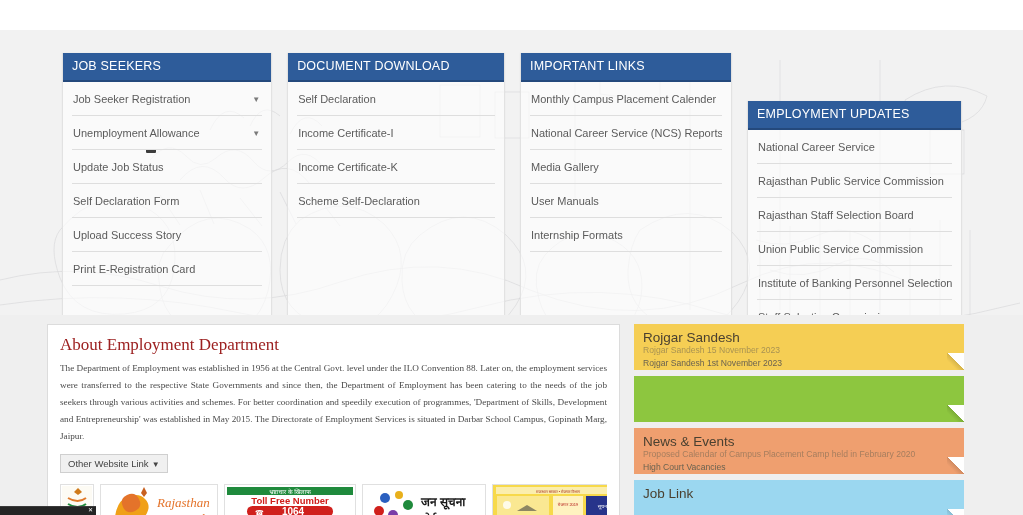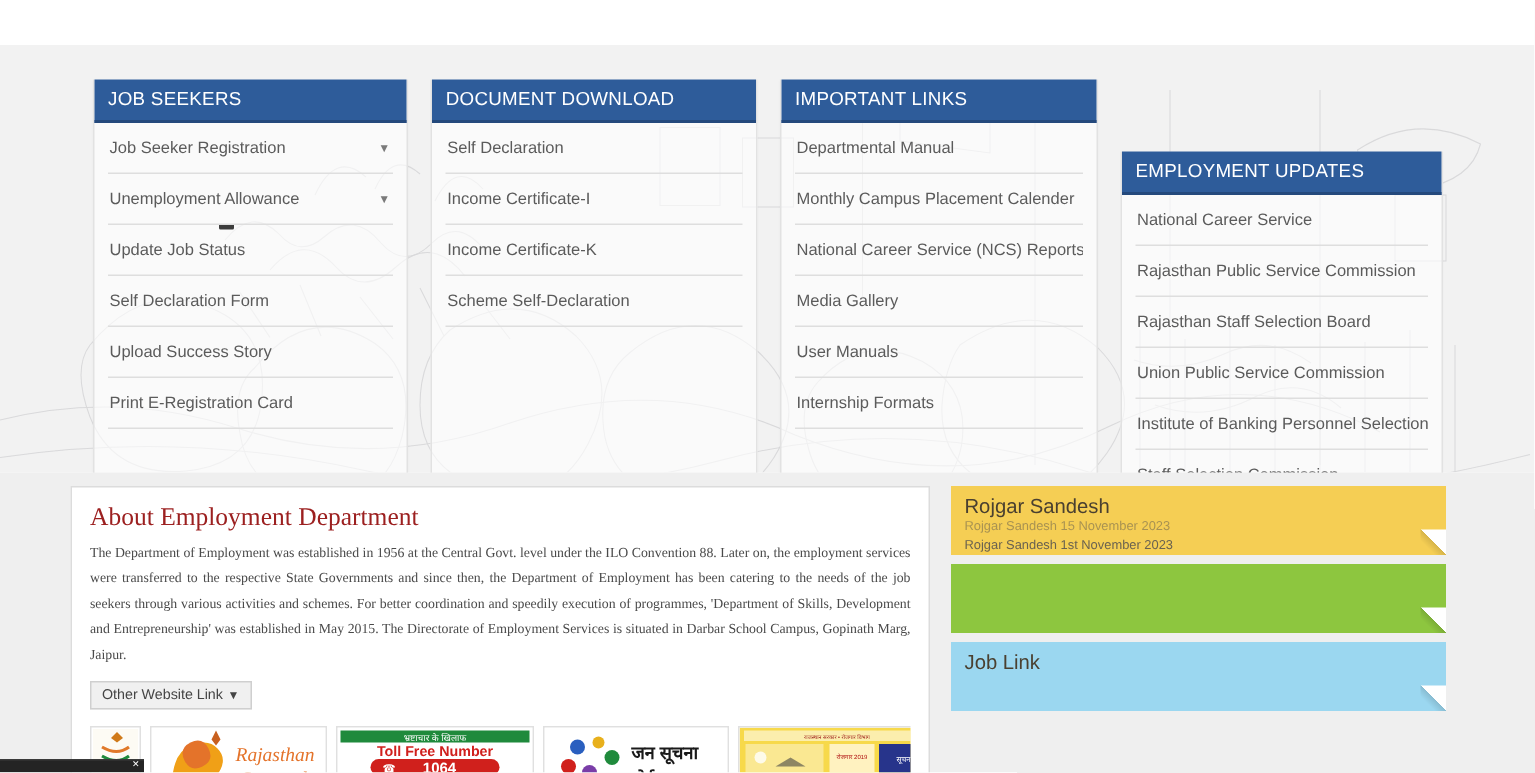--- a/index.html
+++ b/index.html
@@ -307,23 +307,20 @@
         <a class="plink">
           <span>Scheme Self-Declaration</span>
         </a>
       </div>
     </div>
 
     <div class="panel panel-p3">
       <div class="panel-head">IMPORTANT LINKS</div>
       <div class="panel-body">
         <a class="plink">
-          <span>Departmental Manual</span>
-        </a>
-        <a class="plink">
           <span>Monthly Campus Placement Calender</span>
         </a>
         <a class="plink">
           <span>National Career Service (NCS) Reports</span>
         </a>
         <a class="plink">
           <span>Media Gallery</span>
         </a>
         <a class="plink">
           <span>User Manuals</span>
@@ -456,20 +453,28 @@
           <div class="feed-line">Rojgar Sandesh 1st November 2023</div>
         </div>
         <div class="curl-in"></div>
       </div>
 
       <div class="card card-green">
         <div class="card-feed"></div>
         <div class="curl-in"></div>
       </div>
 
+      <div class="card card-orange">
+        <div class="card-title">News &amp; Events</div>
+        <div class="card-feed">
+          <div class="feed-line faded">Proposed Calendar of Campus Placement Camp held in February 2020</div>
+          <div class="feed-line">High Court Vacancies</div>
+        </div>
+        <div class="curl-in"></div>
+      </div>
 
       <div class="card card-blue">
         <div class="card-title">Job Link</div>
         <div class="card-feed"></div>
         <div class="curl-in"></div>
       </div>
 
     </div>
   </div>
 

